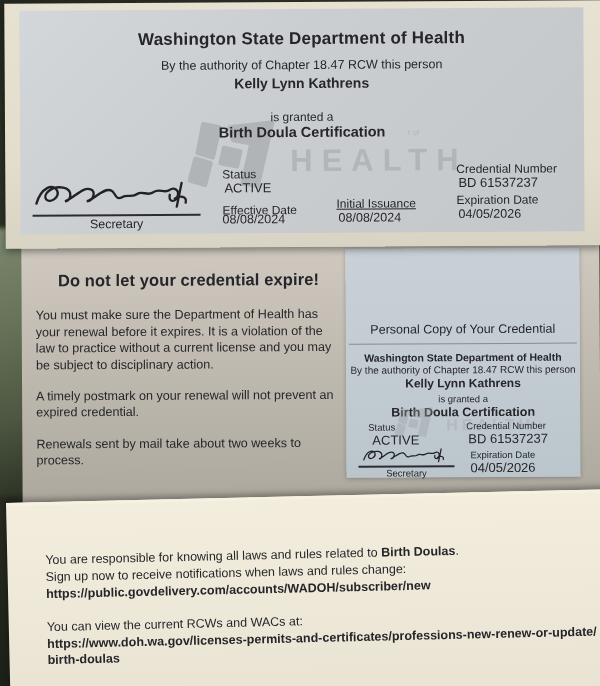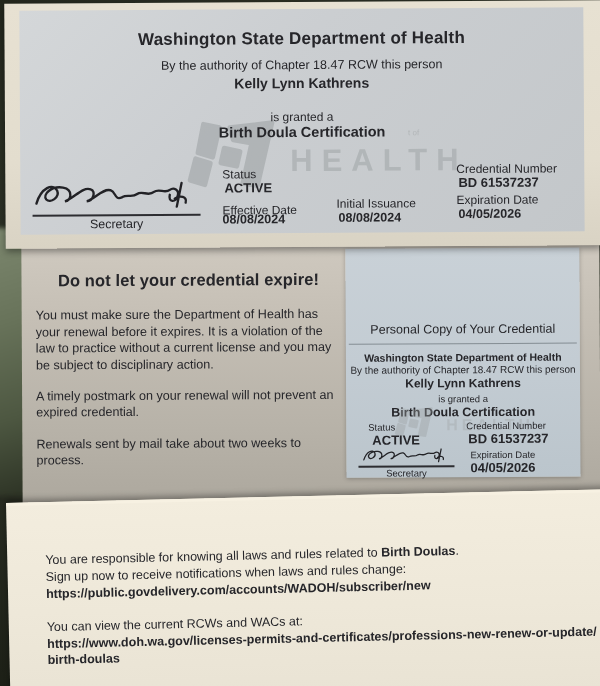--- a/index.html
+++ b/index.html
@@ -41,26 +41,26 @@
   .c-auth{top:49px;font-size:12.5px;}
   .c-name{top:66px;font-size:14px;font-weight:bold;}
   .c-granted{top:101px;font-size:12px;}
   .c-type{top:115px;font-size:14.5px;font-weight:bold;}
   .c-frag{position:absolute;left:388px;top:120px;font-size:8px;color:#b2b6b8;}
   .wm{position:absolute;opacity:.55;}
   .c-watermark{left:166px;top:110px;width:300px;height:80px;}
   .wm-text{position:absolute;font-weight:bold;color:#a0a5a7;}
   .c-watermark .wm-text{left:104px;top:24px;font-size:31px;letter-spacing:9px;}
   .lbl{position:absolute;font-size:12px;}
-  .val{position:absolute;font-size:12.5px;font-weight:bold;}
+  .val{position:absolute;font-size:12.5px;font-weight:normal;}
   .c-status-label{left:202px;top:158px;}
   .c-status-val{left:204px;top:171px;font-size:13px;}
   .c-eff-label{left:202px;top:194px;}
   .c-eff-val{left:202px;top:203px;}
-  .c-init-label{left:316px;top:188px;}
+  .c-init-label{left:316px;top:188px;text-decoration:underline;}
   .c-init-val{left:318px;top:202px;}
   .c-cred-label{left:436px;top:154px;}
   .c-cred-val{left:438px;top:167px;font-size:13px;}
   .c-exp-label{left:436px;top:185px;}
   .c-exp-val{left:438px;top:199px;}
   .c-signature{position:absolute;left:6px;top:166px;width:180px;text-align:center;}
   .sig-line{height:2px;background:#2d2d31;margin:0 6px;}
   .sig-label{font-size:12.5px;margin-top:1px;}
   .sig-svg{display:block;margin:0 auto;}
   

